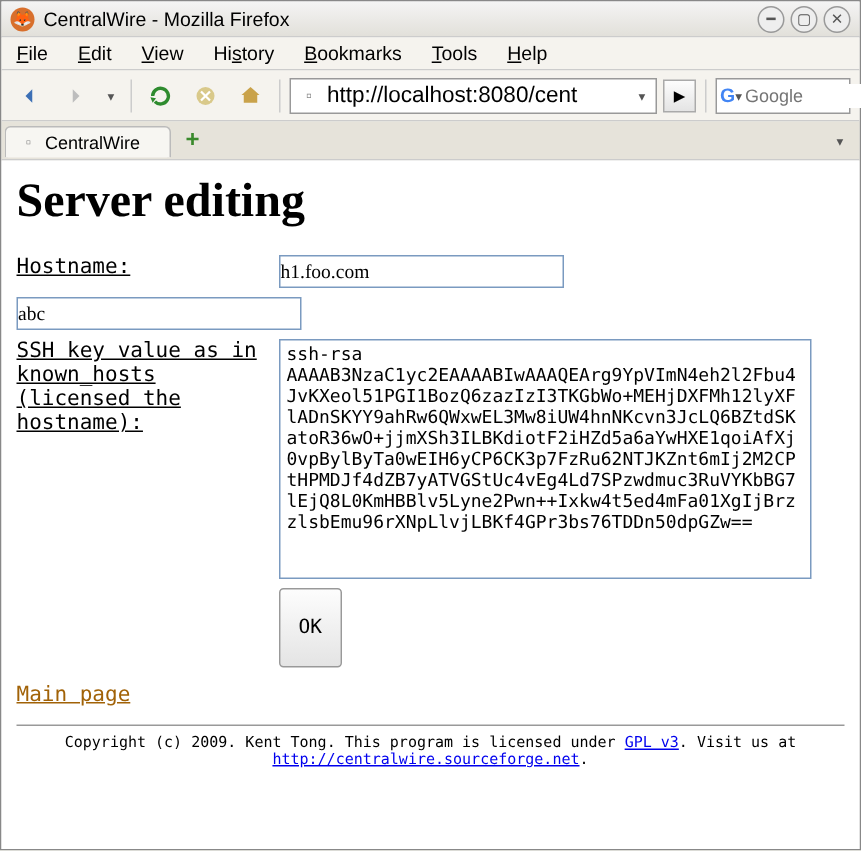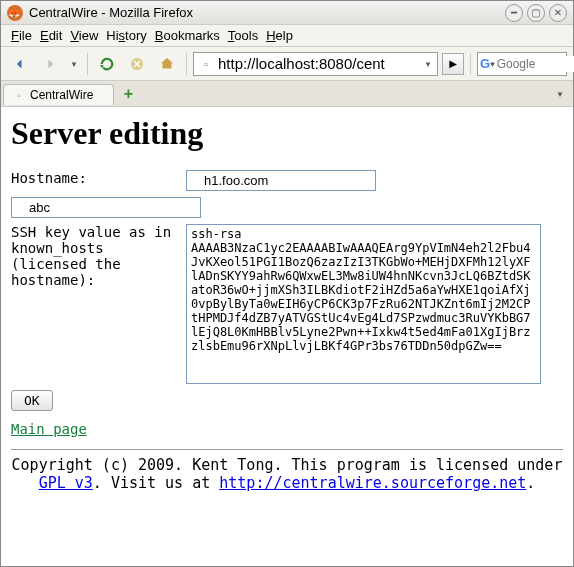--- a/index.html
+++ b/index.html
@@ -2,21 +2,21 @@
 <html><head>
 <meta charset="utf-8">
 <style>
   * { box-sizing: border-box; }
   body { margin: 0; font-family: sans-serif; font-size: 13px; background: #ece9d8; }
   .window { width: 574px; height: 567px; background: #fff; border: 1px solid #888; display: flex; flex-direction: column; }
   .titlebar { background: linear-gradient(#f4f4f4,#e2e0da); display: flex; align-items: center; padding: 2px 6px; border-bottom: 1px solid #ccc; height: 24px; }
   .titlebar .icon { width:16px; height:16px; background:#d86f2c; border-radius:50%; margin-right:6px; display:inline-flex; align-items:center; justify-content:center; color:#fff; font-size:10px;}
   .titlebar .title { flex:1; }
   .win-btn { width:18px; height:18px; border:1px solid #999; border-radius:50%; background:#eee; margin-left:4px; display:flex; align-items:center; justify-content:center; font-size:10px; color:#555;}
-  .menubar { display:flex; gap:0; padding:2px 6px; border-bottom:1px solid #ccc; background:#f5f3ee; height:22px; align-items:center;}
+  .menubar { display:flex; gap:12px; padding:2px 6px; border-bottom:1px solid #ccc; background:#f5f3ee; height:22px; align-items:center;}
   .menubar span { padding:1px 4px; }
   .menubar span u { text-decoration: underline; }
   .toolbar { display:flex; align-items:center; gap:4px; padding:3px 6px; border-bottom:1px solid #ccc; background:#f5f3ee; height:34px;}
   .tbtn { width:26px; height:26px; display:flex; align-items:center; justify-content:center; border:1px solid transparent; border-radius:3px; }
   .tbtn svg { width:18px; height:18px; }
   .sep { width:1px; height:22px; background:#ccc; margin:0 2px;}
   .urlbox { flex:1; display:flex; align-items:center; border:1px solid #999; background:#fff; height:24px; padding:0 2px;}
   .urlbox .favicon { width:16px; height:16px; display:flex; align-items:center; justify-content:center; margin:0 2px; color:#888; font-size:11px;}
   .urlbox input { flex:1; border:none; outline:none; font-size:15px; padding:0 2px;}
   .drop { width:14px; display:flex; align-items:center; justify-content:center; color:#555; font-size:9px;}
@@ -25,28 +25,28 @@
   .gbox input { flex:1; border:none; outline:none; font-size:12px; color:#aaa;}
   .tabbar { display:flex; align-items:center; background:#e6e3da; border-bottom:1px solid #ccc; height:26px;}
   .tab { display:flex; align-items:center; gap:4px; background:#f7f6f2; border:1px solid #bbb; border-bottom:none; border-radius:4px 4px 0 0; padding:3px 20px 3px 8px; margin:2px 0 0 2px; font-size:12px;}
   .tab .favicon{ width:14px; height:14px; color:#888; display:flex; align-items:center; justify-content:center; font-size:10px;}
   .newtab { width:20px; color:#3a8a2c; font-size:16px; font-weight:bold; text-align:center; margin-left:4px;}
   .tabbar .spacer{flex:1;}
   .tabbar .listbtn{ width:18px; text-align:center; color:#555; font-size:9px; margin-right:4px;}
   .content { flex:1; background:#fff; padding:4px 10px 8px 10px; overflow:auto; font-family: "DejaVu Sans Mono","Courier New",monospace; font-size:14px;}
   .content h1 { font-family:Liberation Serif, serif; font-size:32px; font-weight:bold; margin:4px 0 18px 0;}
   .formrow { display:flex; margin-bottom:6px; align-items:flex-start;}
-  .formrow .lbl { width:175px; }
-  .formrow input[type=text] { width:190px; border:1px solid #7a9ac0; padding:2px 17px; font-family:Liberation Sans, sans-serif; font-size:13px;}
+  .formrow .lbl { width:175px;text-decoration:underline; }
+  .formrow input[type=text] { width:190px; border:1px solid #7a9ac0; padding:2px 0; font-family:Liberation Serif, serif; font-size:13px;}
   .formrow textarea { width:355px; height:160px; border:1px solid #7a9ac0; padding:2px 4px; font-family:"DejaVu Sans Mono","Courier New",monospace; font-size:12px; resize:none; overflow-wrap:break-word; white-space:pre-wrap;}
-  .okbtn { border:1px solid #999; background:linear-gradient(#fdfdfd,#e4e4e4); padding:2px 12px; font-family:"DejaVu Sans Mono","Courier New",monospace; font-size:13px; border-radius:3px; }
+  .okbtn { border:1px solid #999; background:linear-gradient(#fdfdfd,#e4e4e4); padding:18px 12px; font-family:"DejaVu Sans Mono","Courier New",monospace; font-size:13px; border-radius:3px; margin-left:175px;}
   hr { margin:12px 0 6px 0; border:none; border-top:1px solid #999;}
-  a { color:#15803d; text-decoration:underline;}
+  a { color:#a16207; text-decoration:underline;}
   a.blue { color:#0000ee;}
-  .footer { text-align:center; font-family:"DejaVu Sans Mono","Courier New",monospace; font-size:15px; margin-top:4px;}
+  .footer { text-align:center; font-family:"DejaVu Sans Mono","Courier New",monospace; font-size:10px; margin-top:4px;}
 </style>
 </head>
 <body>
 
 <div class="window">
   <div class="titlebar">
     <span class="icon">🦊</span>
     <span class="title">CentralWire - Mozilla Firefox</span>
     <span class="win-btn">━</span>
     <span class="win-btn">▢</span>

